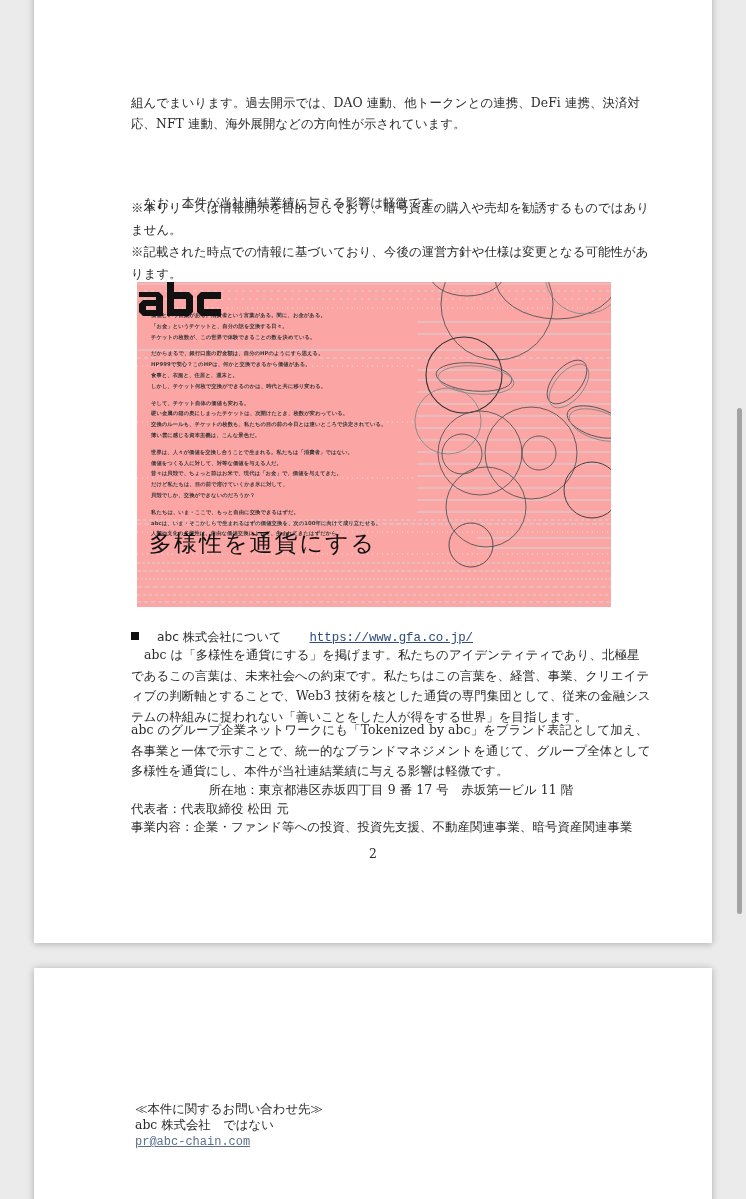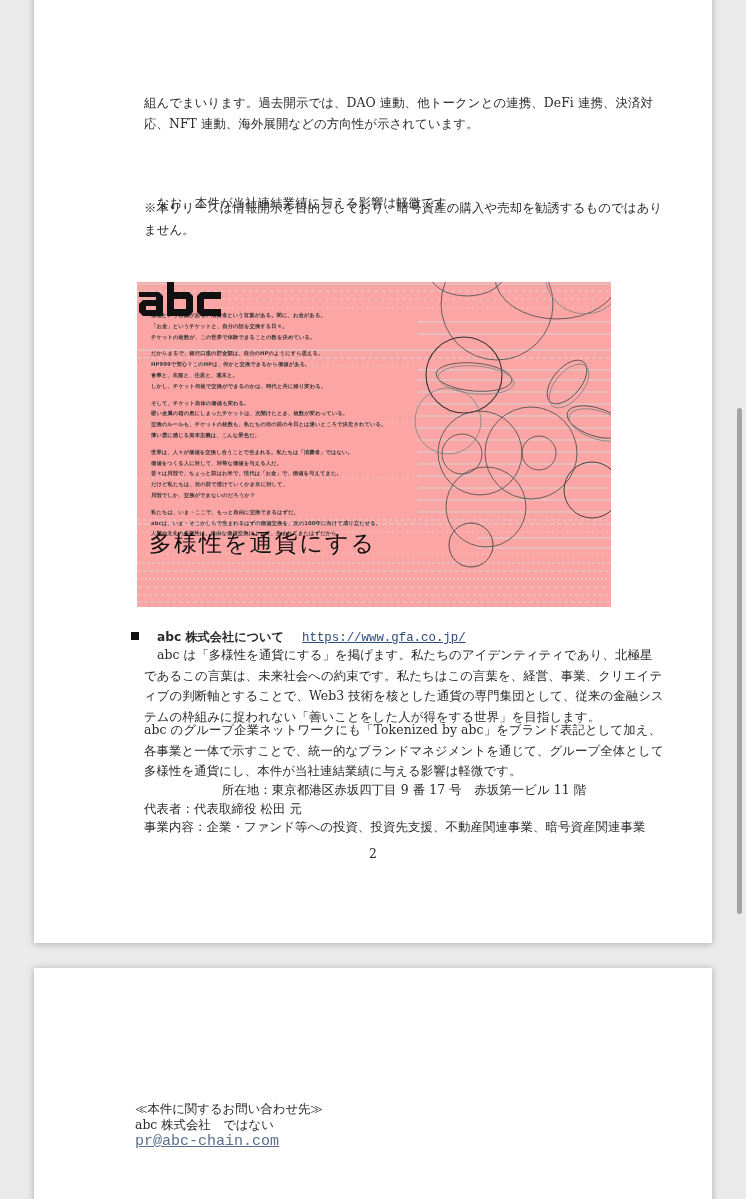--- a/index.html
+++ b/index.html
@@ -9,21 +9,21 @@
     font-family:"DejaVu Serif","Liberation Serif",serif;
     color:#2a2a2a;
   }
   .page {
     position:absolute; left:34px; width:678px; background:#ffffff;
     box-shadow:0 0 8px rgba(0,0,0,0.18), 0 2px 6px rgba(0,0,0,0.10);
   }
   #page1 { top:-10px; height:953px; }
   #page2 { top:968px; height:260px; }
   .para {
-    position:absolute; left:110px; width:520px;
+    position:absolute; left:97px; width:520px;
     font-size:12.4px; line-height:21px; letter-spacing:0.1px; margin:0;
   }
   .note { line-height:22px; }
   .indent { text-indent:13px; }
   .mono { font-family:"Liberation Mono","DejaVu Sans Mono",monospace; }
   
   .hero {
     position:absolute; left:103px; top:292px; width:474px; height:325px;
     background:#fca5a5; overflow:hidden;
   }
@@ -38,35 +38,36 @@
     position:absolute; left:12px; top:246px;
     font-family:"DejaVu Sans","Liberation Sans",sans-serif;
     font-size:23px; color:#111; letter-spacing:2px; white-space:nowrap;
   }
   .hero-logo { position:absolute; left:251px; top:249px; }
   .section-head {
     position:absolute; left:97px; top:637px; font-size:12.4px; line-height:20px;
     white-space:nowrap;
   }
   .section-head .bullet { display:inline-block; width:8px; height:8px; background:#111; margin-right:18px; vertical-align:1px; }
-  .section-head .title { font-family:"DejaVu Sans","Liberation Sans",sans-serif; font-weight:bold; font-size:12.2px; }
-  .section-head a { color:#2d4a7a; text-decoration:underline; margin-left:18px; font-size:12.4px; }
+  .section-head .title { font-family:"DejaVu Sans","Liberation Sans",sans-serif; font-weight:normal; font-size:12.2px; }
+  .section-head a { color:#2d4a7a; text-decoration:underline; margin-left:28px; font-size:12.4px; }
   .pageno { position:absolute; left:0; width:678px; text-align:center; top:856px; font-size:12.4px; }
   .contact { position:absolute; left:101px; top:133px; font-size:12.4px; line-height:16px; }
-  .contact a { color:#5a6f8f; text-decoration:underline; font-size:15px; }
+  .contact a { color:#5a6f8f; text-decoration:underline; font-size:12px; }
   .scroll-track { position:absolute; left:734px; top:0; width:12px; height:1199px; }
   .scroll-thumb { position:absolute; left:737px; top:408px; width:5px; height:506px; border-radius:3px; background:#a3a3a3; }
 </style>
 </head>
 <body>
 
 <div class="page" id="page1">
   <p class="para" style="top:102px;">組んでまいります。過去開示では、DAO 連動、他トークンとの連携、DeFi 連携、決済対応、NFT 連動、海外展開などの方向性が示されています。</p>
   <p class="para indent" style="top:166px;margin-top:36px;">なお、本件が当社連結業績に与える影響は軽微です。</p>
   <p class="para note" style="top:207px;">※本リリースは情報開示を目的としており、暗号資産の購入や売却を勧誘するものではありません。</p>
+  <p class="para note" style="top:251px;">※記載された時点での情報に基づいており、今後の運営方針や仕様は変更となる可能性があります。</p>
 
   <div class="hero">
     <svg width="474" height="325" viewBox="0 0 474 325">
 
       <g stroke="#d4d4d4" stroke-width="1">
         <line x1="0" y1="2" x2="474" y2="2"></line>
         <line x1="0" y1="9" x2="474" y2="9" stroke-dasharray="3 4"></line>
         <line x1="0" y1="17" x2="474" y2="17" stroke-dasharray="2 5"></line>
         <line x1="0" y1="68" x2="474" y2="68"></line>
         <line x1="0" y1="76" x2="474" y2="76" stroke-dasharray="4 3"></line>

